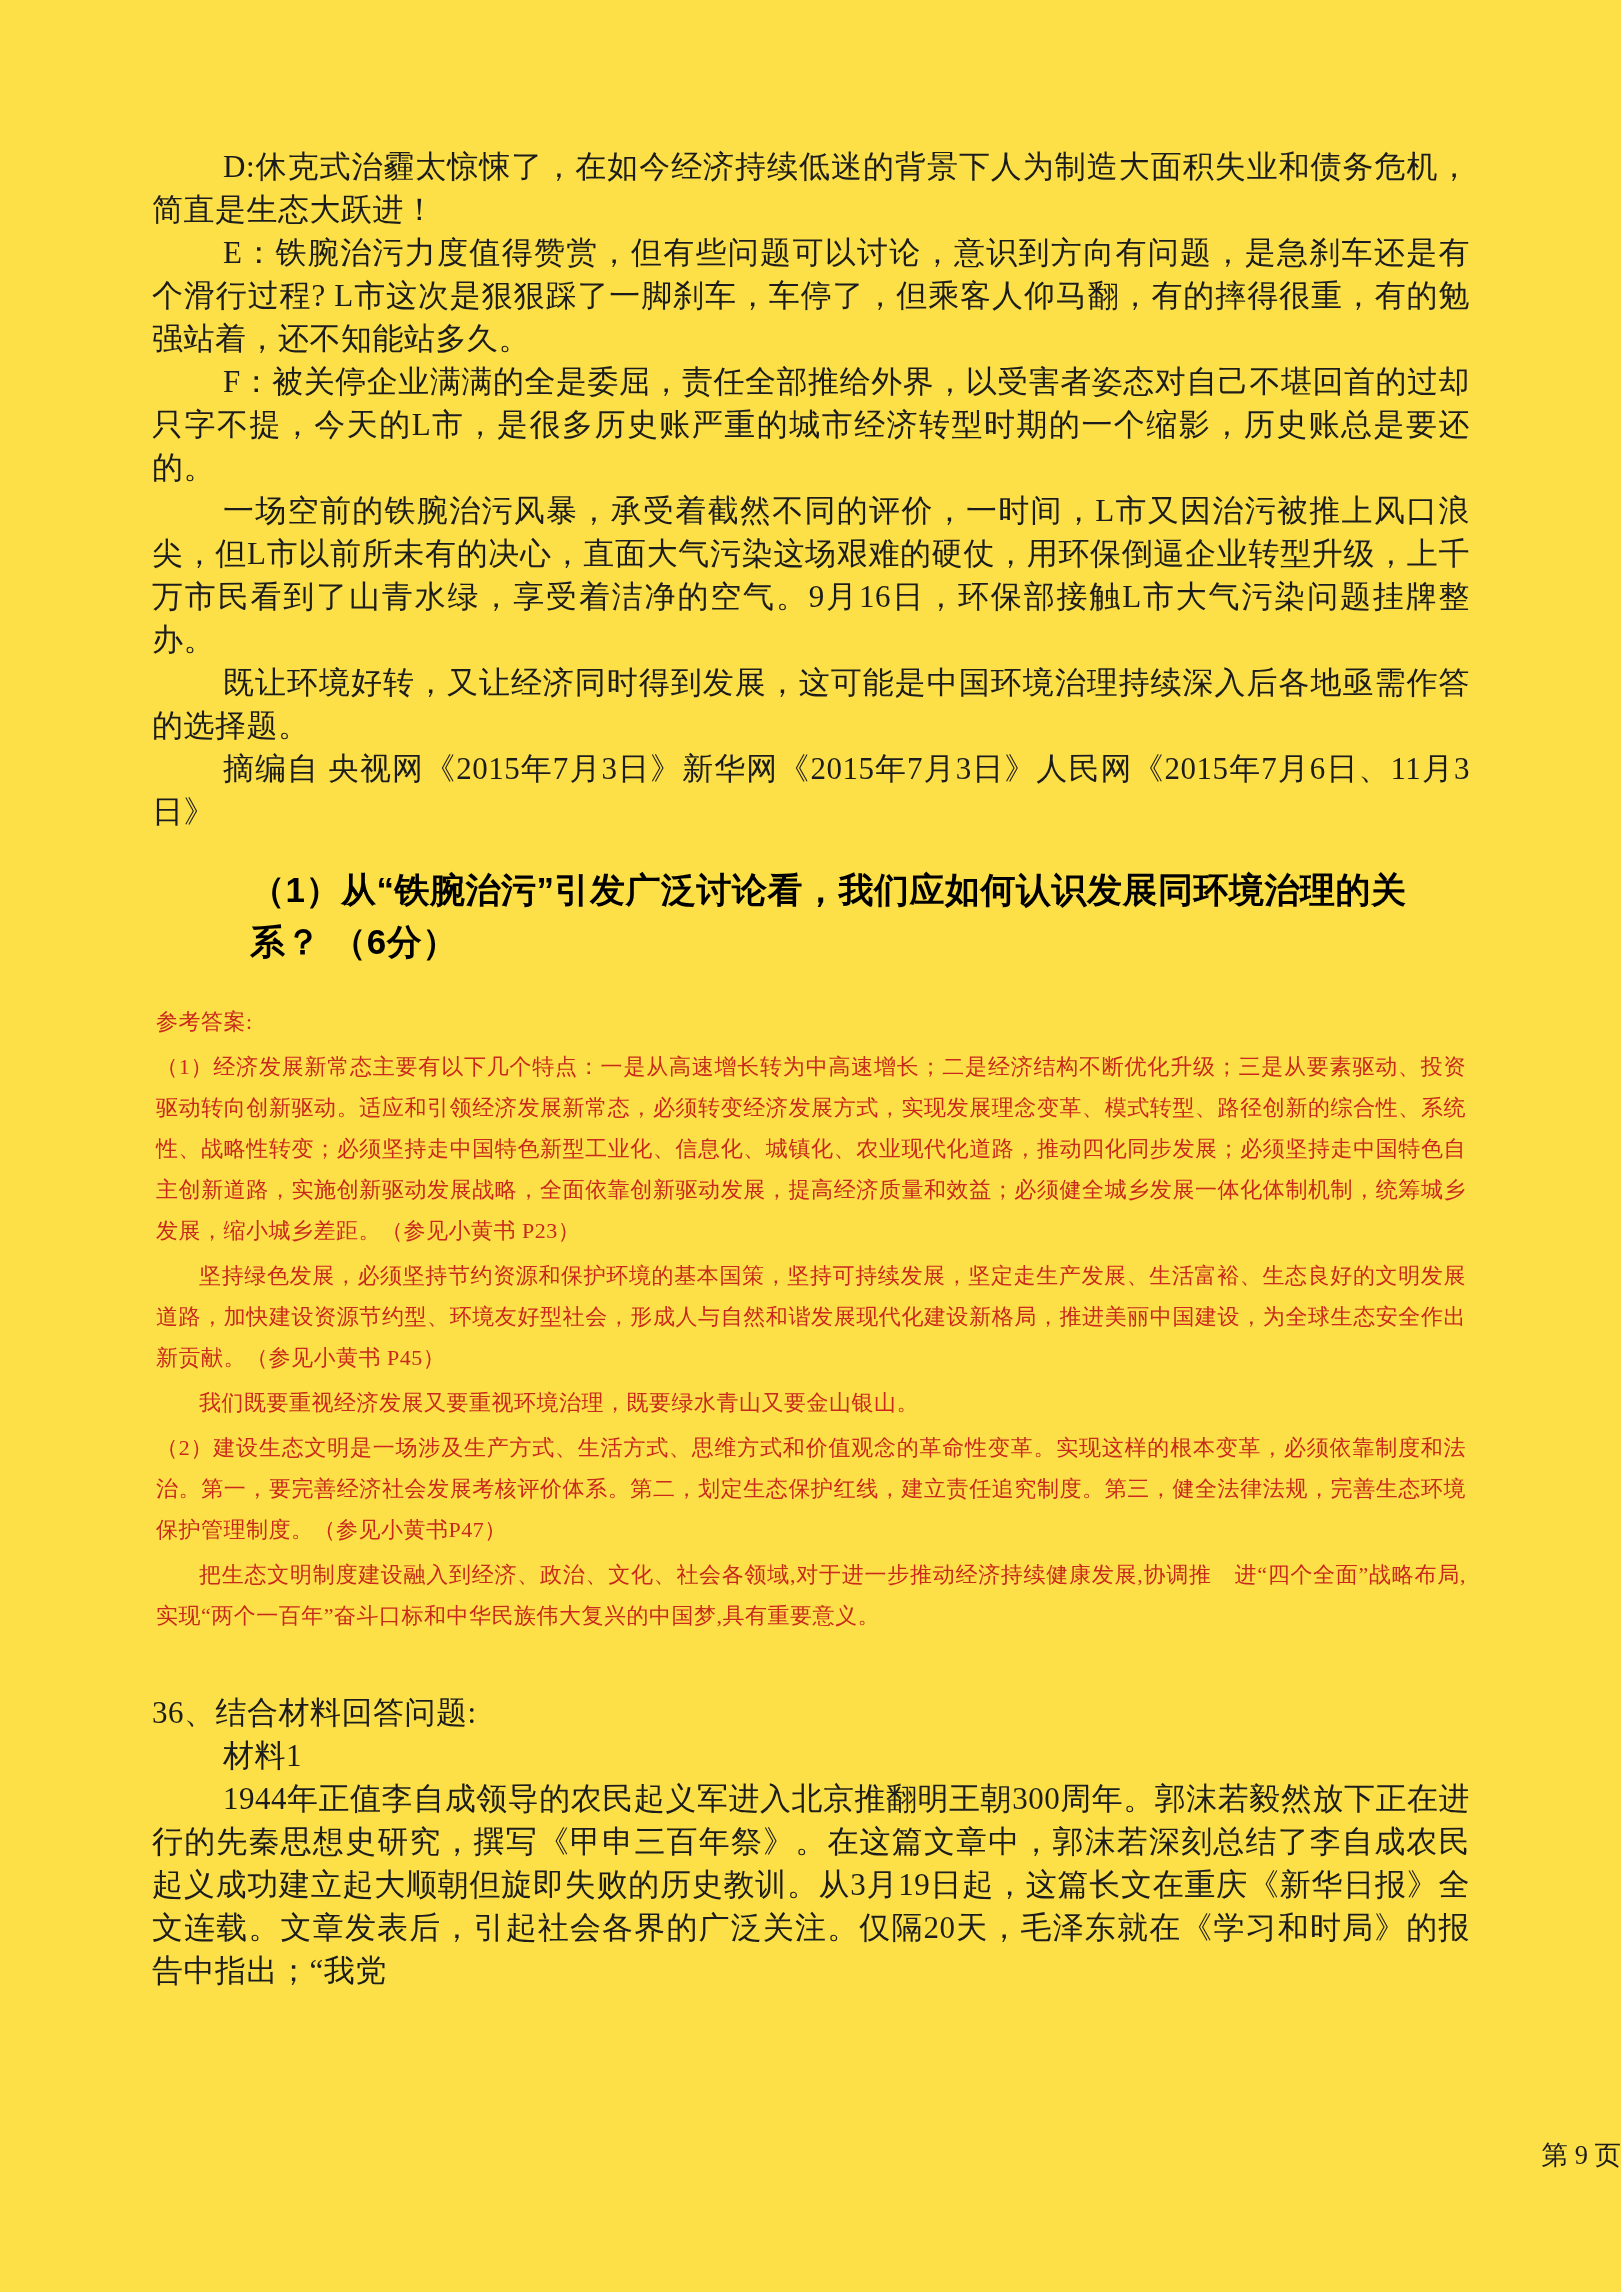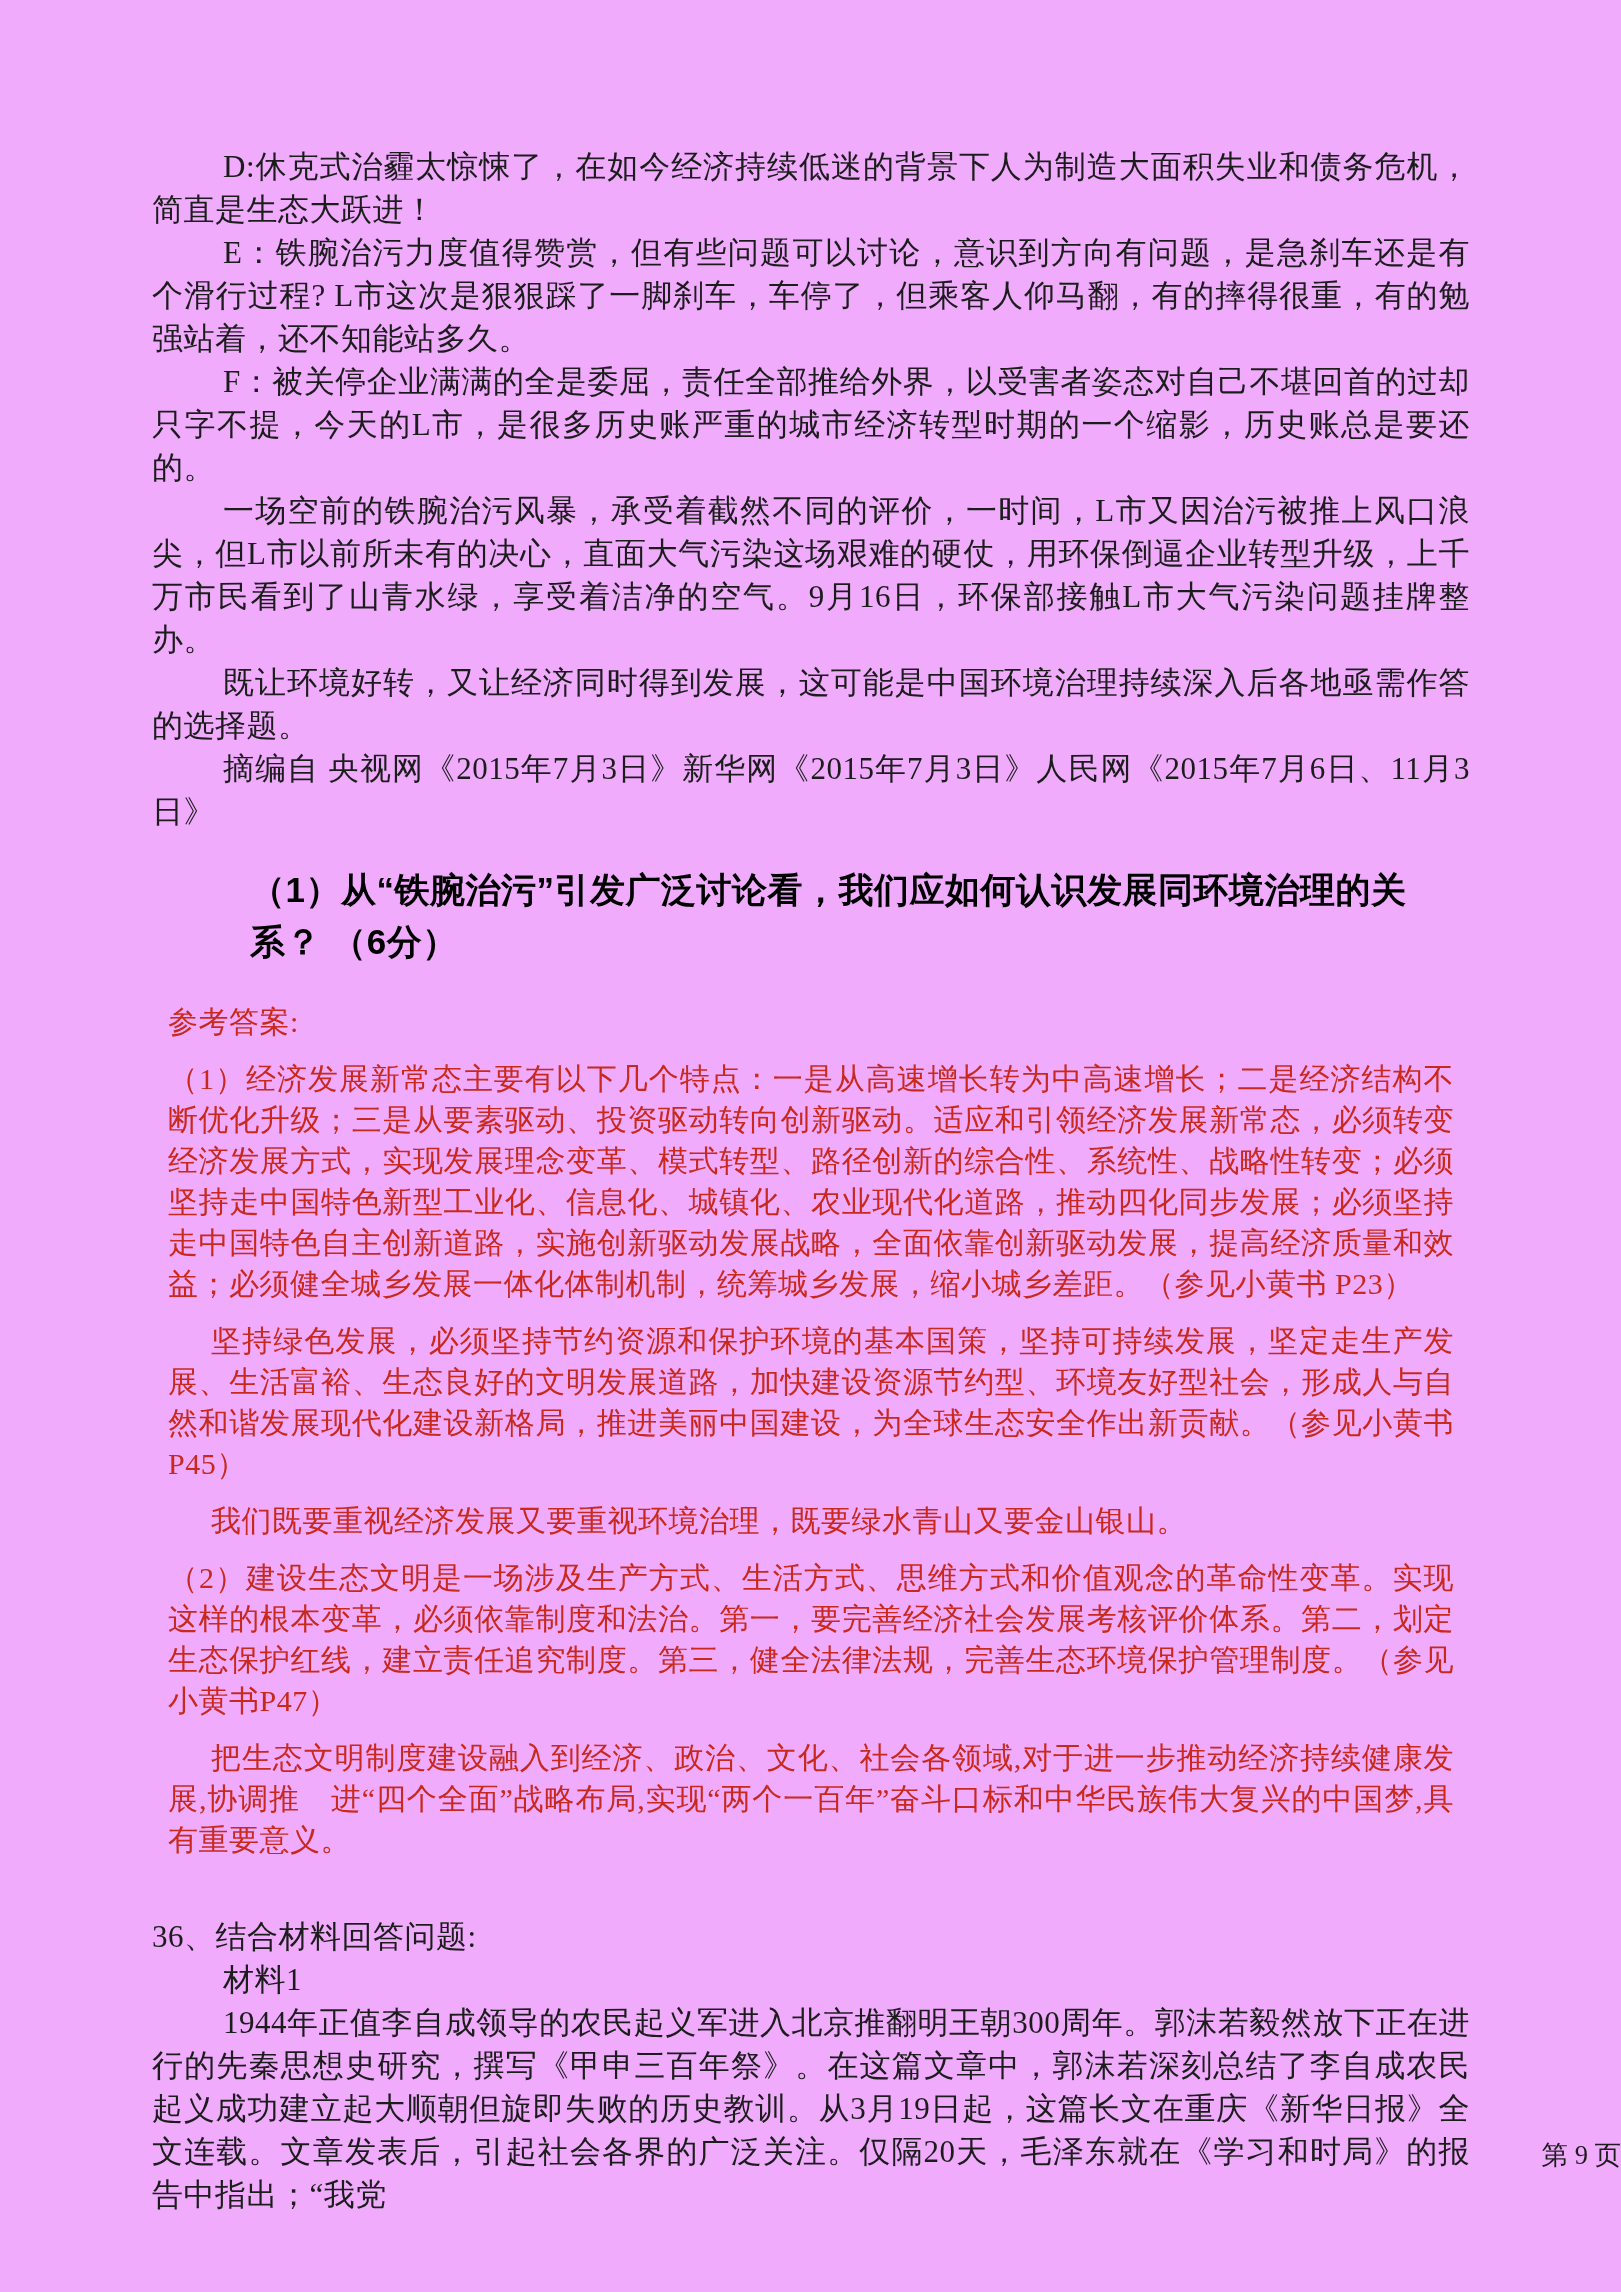--- a/index.html
+++ b/index.html
@@ -1,20 +1,20 @@
 <!DOCTYPE html>
 <html lang="zh"><head>
 <meta charset="utf-8">
 <style>
   html,body{margin:0;padding:0;background:#e8e8e8;}
   .page{
     position:relative;
     width:1621px;height:2293px;
     margin:0 auto;
-    background:#f0abfc;
+    background:#fde047;
     box-sizing:border-box;
     padding:145px 151px 17px 152px;
     font-family:"Liberation Serif","DejaVu Serif",serif;
     color:#1c1c1c;
     overflow:hidden;
   }
   .body-par{
     font-size:31px;
     line-height:43px;
     margin:0;
@@ -28,23 +28,23 @@
     font-family:"Liberation Sans","DejaVu Sans",sans-serif;
     font-weight:bold;
     font-size:35px;
     line-height:52px;
     margin:0;
     color:#000000;
     letter-spacing:0.5px;
   }
   .answers{margin-top:33px;}
   .answer-par{
-    font-size:30px;
+    font-size:22px;
     line-height:41px;
-    margin:16px;
+    margin:4px;
     text-align:justify;
     letter-spacing:0.5px;
   }
   .q36{margin-top:55px;}
   .footer{
     position:absolute;
     top:2137px;left:0;
     width:100%;
     text-align:right;
     font-size:26.5px;

